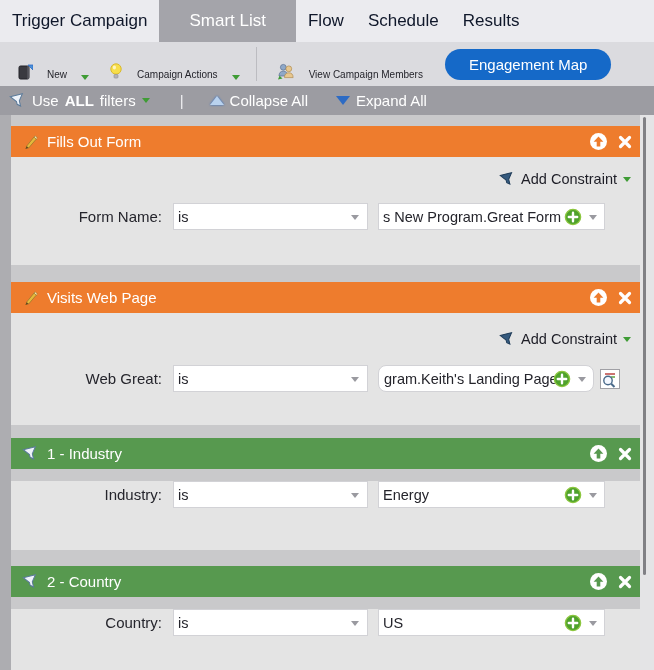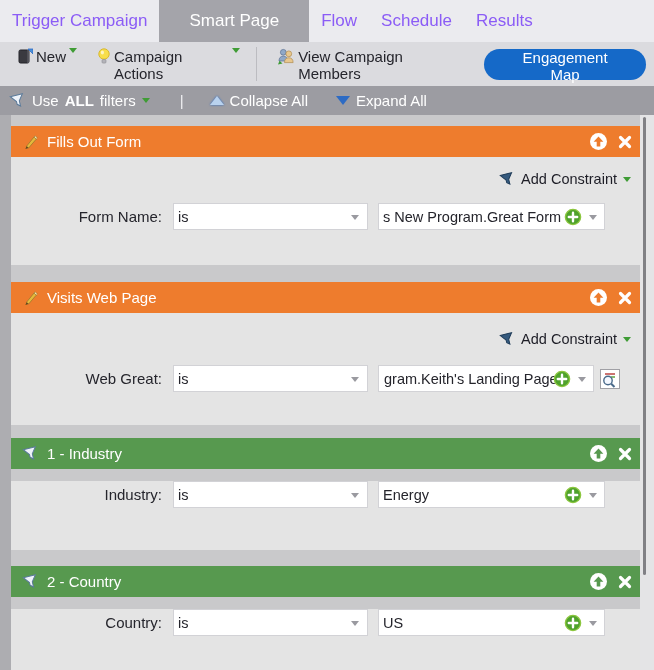--- a/index.html
+++ b/index.html
@@ -2,27 +2,27 @@
 <html><head>
 <meta charset="utf-8">
 <style>
   * { margin:0; padding:0; box-sizing:border-box; }
   html,body { background:#c9c9cb; }
   body { font-family:"Liberation Sans", sans-serif; }
   .screen { position:relative; width:654px; height:670px; overflow:hidden; background:#c9c9cb; }
 
   
   .tabbar { display:flex; align-items:stretch; height:42px; background:#ebebef; }
-  .tab { display:flex; align-items:center; padding:0 12px; font-size:17px; color:#8b5cf6; cursor:pointer; }
+  .tab { display:flex; align-items:center; padding:0 12px; font-size:17px; color:#0f172a; cursor:pointer; }
   .tab.first { padding-left:12px; }
   .tab.active { background:#a4a4aa; color:#ffffff; padding:0 30px; }
 
   
   .toolbar { display:flex; align-items:center; height:44px; background:#dbdbdf; padding:0 8px; }
-  .tool-btn { display:flex; align-items:flex-start; gap:3px; padding:0 10px; height:32px; font-size:15px; color:#25252c; cursor:pointer; border-radius:3px; }
+  .tool-btn { display:flex; align-items:flex-end; gap:14px; padding:0 10px; height:32px; font-size:10px; color:#25252c; cursor:pointer; border-radius:3px; }
   .toolbar-divider { width:1px; height:34px; background:#bcbcc1; margin:0 10px 0 6px; }
   .engagement-btn { margin-left:12px; height:31px; padding:0 24px; border:none; border-radius:16px; background:#1569c8; color:#ffffff; font-size:15px; font-family:"Liberation Sans", sans-serif; cursor:pointer; }
   .caret-green { width:0; height:0; border-left:4px solid transparent; border-right:4px solid transparent; border-top:5px solid #3f9c35; display:inline-block; }
 
   
   .filterbar { display:flex; align-items:center; height:29px; background:#9c9ca2; color:#ffffff; font-size:15px; padding:0 10px; }
   .filterbar .grp { display:flex; align-items:center; gap:6px; cursor:pointer; }
   .fb-divider { margin:0 26px 0 30px; color:#f0f0f2; }
   .fb-gap { width:28px; }
   .tri-up-light { width:0; height:0; border-left:7px solid transparent; border-right:7px solid transparent; border-bottom:9px solid #b9d2ee; filter:drop-shadow(0 0 1px #2d6bc4); }
@@ -60,36 +60,36 @@
 
   .field-row { display:flex; align-items:center; }
   .panel.p1 .field-row { margin-top:16px; }
   .panel.p2 .field-row { margin-top:18px; }
   .panel.p3 .field-row, .panel.p4 .field-row { margin-top:12px; }
   .field-row .flabel { width:157px; text-align:right; padding-right:6px; font-size:15px; color:#25252c; }
   .combo { position:relative; height:27px; background:#ffffff; border:1px solid #d2d2d6; display:flex; align-items:center; font-size:14.5px; color:#25252c; cursor:pointer; }
   .combo .ctext { padding-left:4px; white-space:nowrap; overflow:hidden; }
   .combo.operator { width:195px; margin-left:5px; }
   .combo.value { width:227px; margin-left:10px; }
-  .combo.value.narrow { width:216px; }
+  .combo.value.narrow { width:216px;border-radius:8px; }
   .chev { position:absolute; right:8px; top:11px; width:0; height:0; border-left:4.5px solid transparent; border-right:4.5px solid transparent; border-top:5.5px solid #9a9aa0; }
   .combo.value .chev { right:7px; }
   .plus { position:absolute; right:22px; top:4px; }
   .preview-btn { margin-left:6px; cursor:pointer; display:flex; }
 
   svg { display:block; }
 </style>
 </head>
 <body>
 
 <div class="screen">
 
   <div class="tabbar">
     <div class="tab first">Trigger Campaign</div>
-    <div class="tab active">Smart Page</div>
+    <div class="tab active">Smart List</div>
     <div class="tab">Flow</div>
     <div class="tab">Schedule</div>
     <div class="tab">Results</div>
   </div>
 
   <div class="toolbar">
     <div class="tool-btn">
       <span>
         <svg width="15" height="16" viewBox="0 0 15 16">
             <rect x="1" y="2" width="10" height="13" rx="1.5" fill="#3a3a40" stroke="#222228"></rect>

